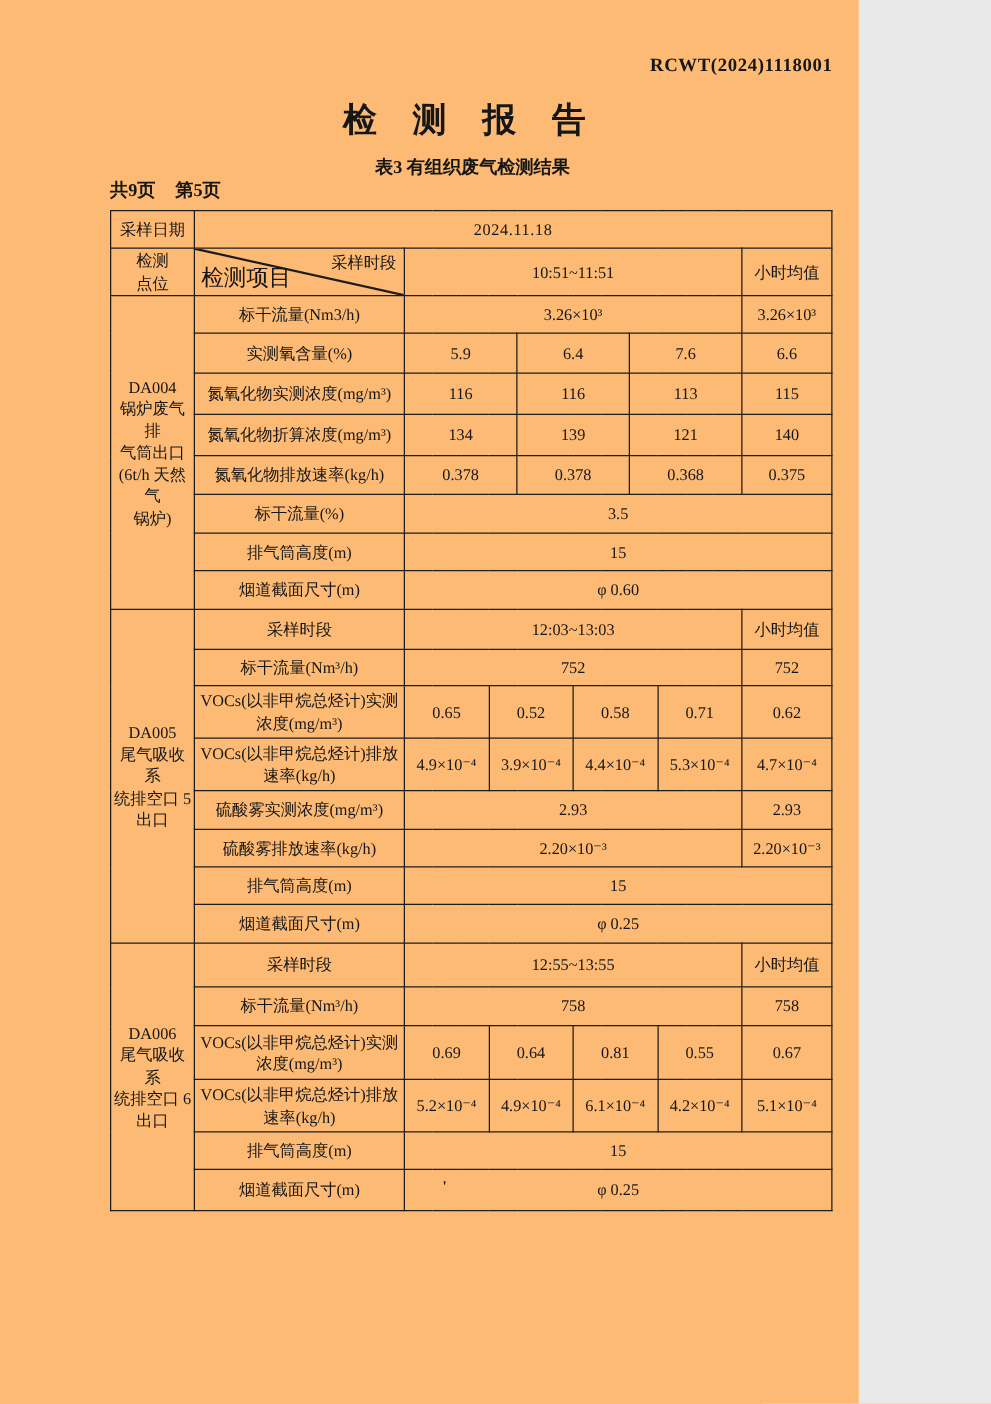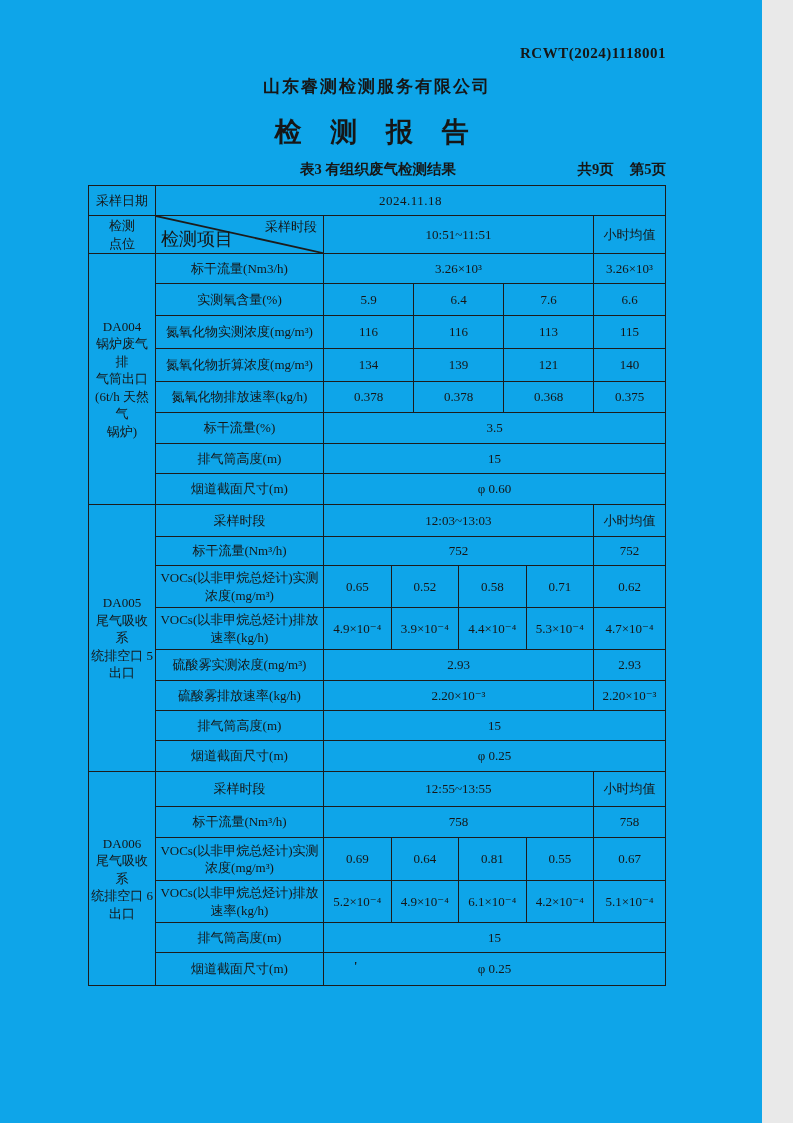--- a/index.html
+++ b/index.html
@@ -2,30 +2,30 @@
 <html><head>
 <meta charset="utf-8">
 <style>
   html,body{margin:0;padding:0;}
   body{
     width:793px;height:1123px;
     background:#e9e9e9;
     font-family:"Liberation Serif","DejaVu Serif",serif;
   }
   .sheet{
-    position:relative;width:762px;height:1123px;
-    background:#0ea5e9;color:#161616;overflow:hidden;
+    position:relative;width:687px;height:1123px;
+    background:#fdba74;color:#161616;overflow:hidden;
   }
   .content{position:absolute;left:88px;top:0;width:578px;}
 
   .report-no{margin-top:45px;text-align:right;font-weight:bold;font-size:15px;letter-spacing:.5px;}
   .company{margin-top:13px;text-align:center;font-weight:bold;font-size:17px;letter-spacing:2px;}
   .doc-title{margin-top:16px;text-align:center;font-weight:bold;font-size:27px;letter-spacing:11px;}
   .caption-row{margin-top:10px;display:flex;justify-content:space-between;align-items:flex-start;
-    font-weight:bold;font-size:14.5px;}
+    font-weight:bold;font-size:14.5px;flex-direction:column;}
   .caption{margin-left:212px;white-space:nowrap;}
   .page-info{display:flex;gap:16px;white-space:nowrap;}
 
   table.report{
     border-collapse:collapse;table-layout:fixed;width:578px;margin-top:6px;
   }
   table.report td{
     border:1.6px solid #1c1c1c;text-align:center;vertical-align:middle;
     font-size:13px;line-height:1.35;padding:1px 2px;overflow:hidden;
   }
@@ -52,21 +52,20 @@
   tr.rh32{height:32px;} tr.rh33{height:33px;} tr.rh35{height:35px;}
   tr.rh38{height:38px;} tr.rh42{height:42px;} tr.rh43{height:43px;}
 </style>
 </head>
 <body>
 
 <div class="sheet">
   <div class="content">
 
     <div class="report-no">RCWT(2024)1118001</div>
-    <div class="company">山东睿测检测服务有限公司</div>
     <div class="doc-title">检 测 报 告</div>
 
     <div class="caption-row">
       <span class="caption">表3 有组织废气检测结果</span>
       <span class="page-info">
         <span>共9页</span>
         <span>第5页</span>
       </span>
     </div>
 

